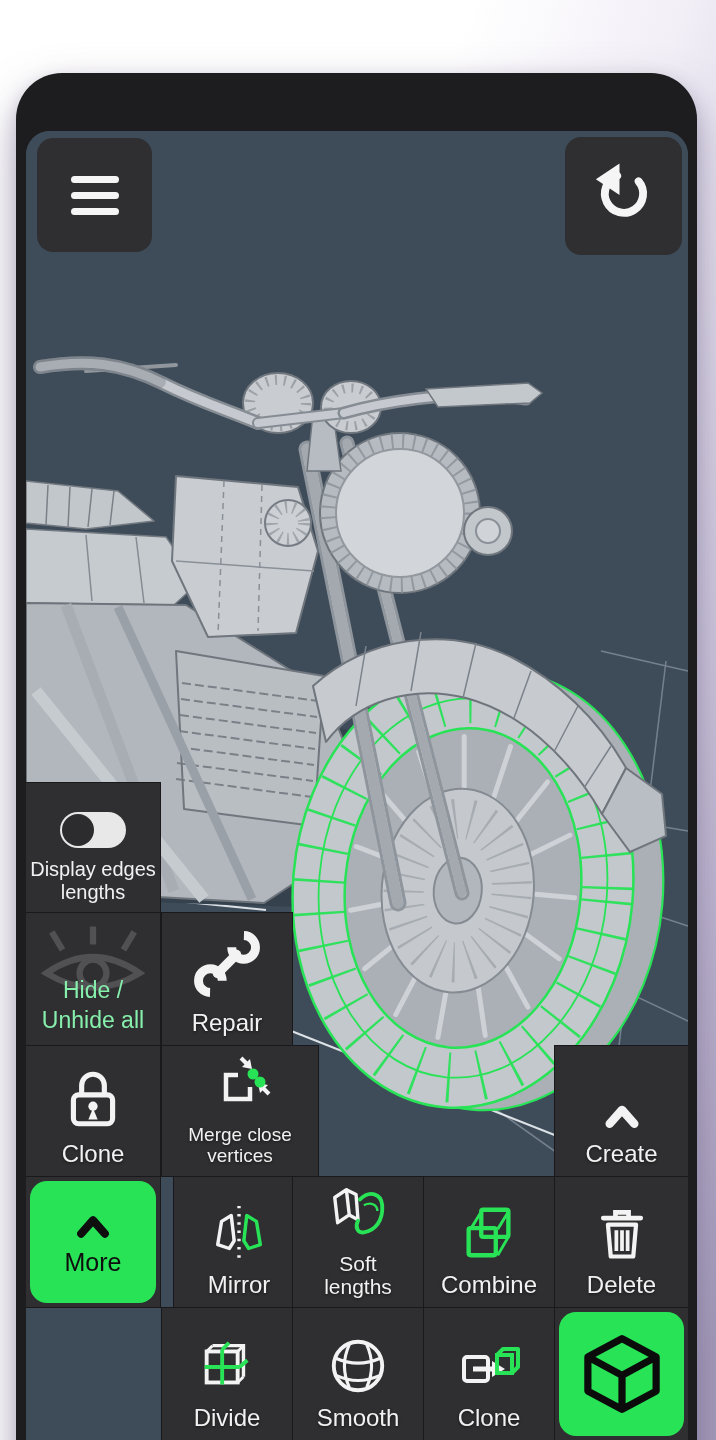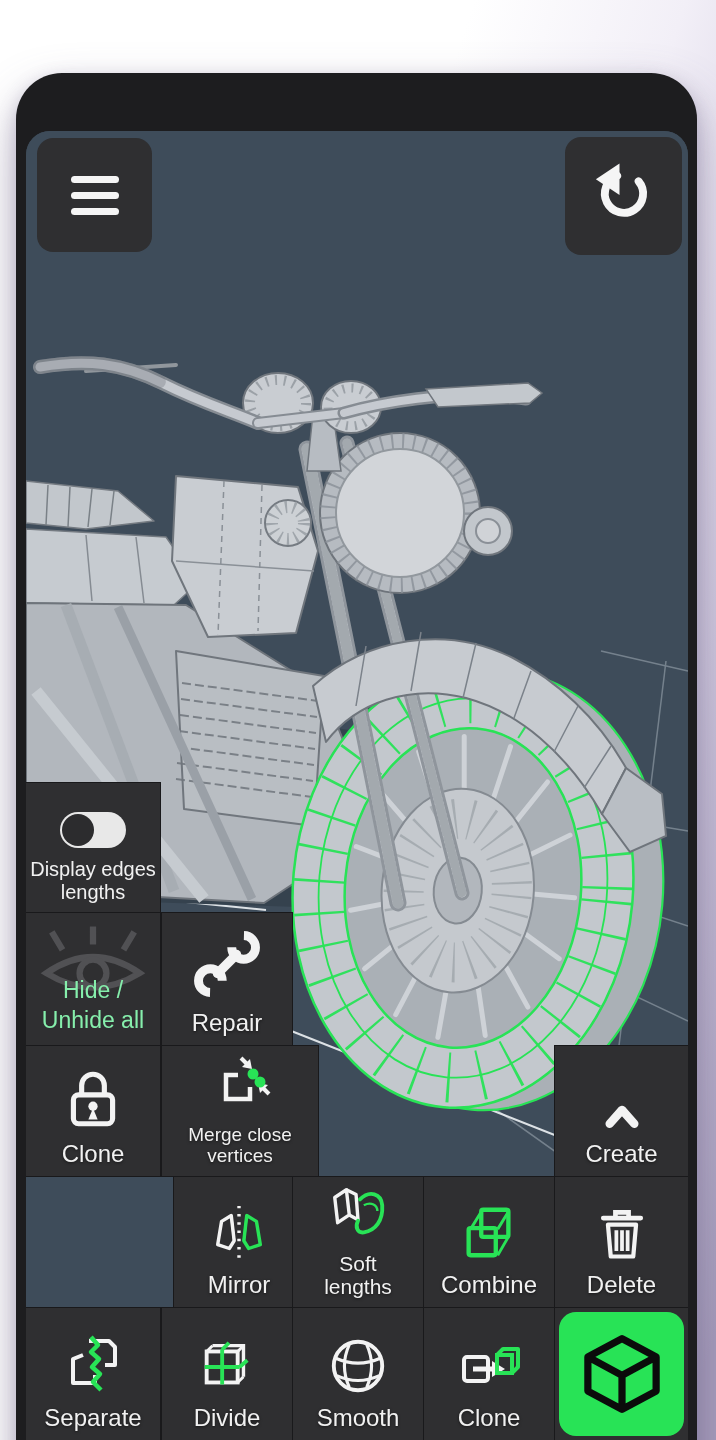--- a/index.html
+++ b/index.html
@@ -254,20 +254,28 @@
       <div class="label small">Merge close vertices</div>
     </div>
 
     <div class="cell" style="left:529px;top:915px;width:133px;height:130px;">
       <svg class="icon" width="52" height="40" viewBox="0 0 64 52">
         <path d="M16,40 L32,22 L48,40" fill="none" stroke="#f3f3f3" stroke-width="11" stroke-linecap="round" stroke-linejoin="round"></path>
       </svg>
       <div class="label">Create</div>
     </div>
 
+    <div class="cell" style="left:0;top:1046px;width:134px;height:130px;">
+      <div class="green-btn">
+        <svg width="48" height="34" viewBox="0 0 64 46">
+          <path d="M16,36 L32,18 L48,36" fill="none" stroke="#0e0e0e" stroke-width="11" stroke-linecap="round" stroke-linejoin="round"></path>
+        </svg>
+        <div class="label">More</div>
+      </div>
+    </div>
 
     <div class="cell" style="left:148px;top:1046px;width:130px;height:130px;">
       <svg class="icon" width="62" height="62" viewBox="0 0 64 64">
         <line x1="32" y1="4" x2="32" y2="60" stroke="#f3f3f3" stroke-width="3.5" stroke-dasharray="2.5 6"></line>
         <polygon points="24,14 14,20 10,44 22,48 27,40" fill="none" stroke="#f3f3f3" stroke-width="3.5" stroke-linejoin="round"></polygon>
         <line x1="24" y1="14" x2="27" y2="40" stroke="#f3f3f3" stroke-width="2.5"></line>
         <polygon points="40,14 50,20 54,44 42,48 37,40" fill="none" stroke="#28e356" stroke-width="3.5" stroke-linejoin="round"></polygon>
         <line x1="40" y1="14" x2="37" y2="40" stroke="#28e356" stroke-width="2.5"></line>
       </svg>
       <div class="label">Mirror</div>
@@ -295,28 +303,20 @@
     <div class="cell" style="left:529px;top:1046px;width:133px;height:130px;">
       <svg class="icon" width="60" height="60" viewBox="0 0 64 64">
         <line x1="12" y1="15" x2="52" y2="15" stroke="#f3f3f3" stroke-width="5" stroke-linecap="round"></line>
         <path d="M25,15 V9 H39 V15" fill="none" stroke="#f3f3f3" stroke-width="5"></path>
         <path d="M17,22 H47 L44,56 H20 Z" fill="none" stroke="#f3f3f3" stroke-width="4.5" stroke-linejoin="round"></path>
         <path d="M26,28 V50 M32,28 V50 M38,28 V50" stroke="#f3f3f3" stroke-width="4"></path>
       </svg>
       <div class="label">Delete</div>
     </div>
 
-    <div class="cell" style="left:0;top:1177px;width:134px;height:132px;">
-      <svg class="icon" width="64" height="64" viewBox="0 0 64 64">
-        <polyline points="28,8 48,8 54,14 54,32 44,32" fill="none" stroke="#f3f3f3" stroke-width="4" stroke-linejoin="round"></polyline>
-        <polyline points="22,22 12,26 12,50 34,50 34,42" fill="none" stroke="#f3f3f3" stroke-width="4" stroke-linejoin="round"></polyline>
-        <polyline points="30,4 37,12 30,19 38,26 31,34 39,41 32,49 40,57" fill="none" stroke="#28e356" stroke-width="4.5" stroke-linejoin="round"></polyline>
-      </svg>
-      <div class="label">Separate</div>
-    </div>
 
     <div class="cell" style="left:136px;top:1177px;width:130px;height:132px;">
       <svg class="icon" width="62" height="62" viewBox="0 0 64 64">
         <rect x="11" y="17" width="32" height="32" fill="none" stroke="#f3f3f3" stroke-width="4"></rect>
         <polyline points="17,11 49,11 49,43" fill="none" stroke="#f3f3f3" stroke-width="3.5"></polyline>
         <path d="M43,17 L49,11 M11,17 L17,11 M43,49 L49,43" stroke="#f3f3f3" stroke-width="3" fill="none"></path>
         <path d="M27,15 V51 M9,33 H45 M45,33 L53,26 M27,15 L34,8" stroke="#28e356" stroke-width="4" fill="none"></path>
       </svg>
       <div class="label">Divide</div>
     </div>

